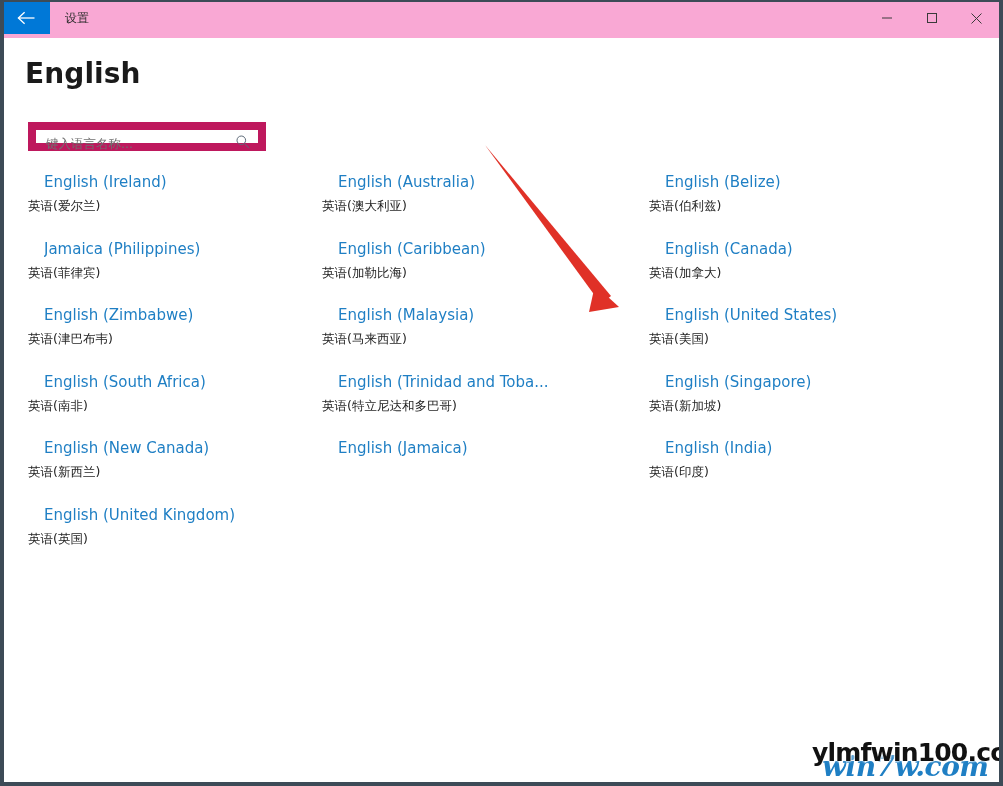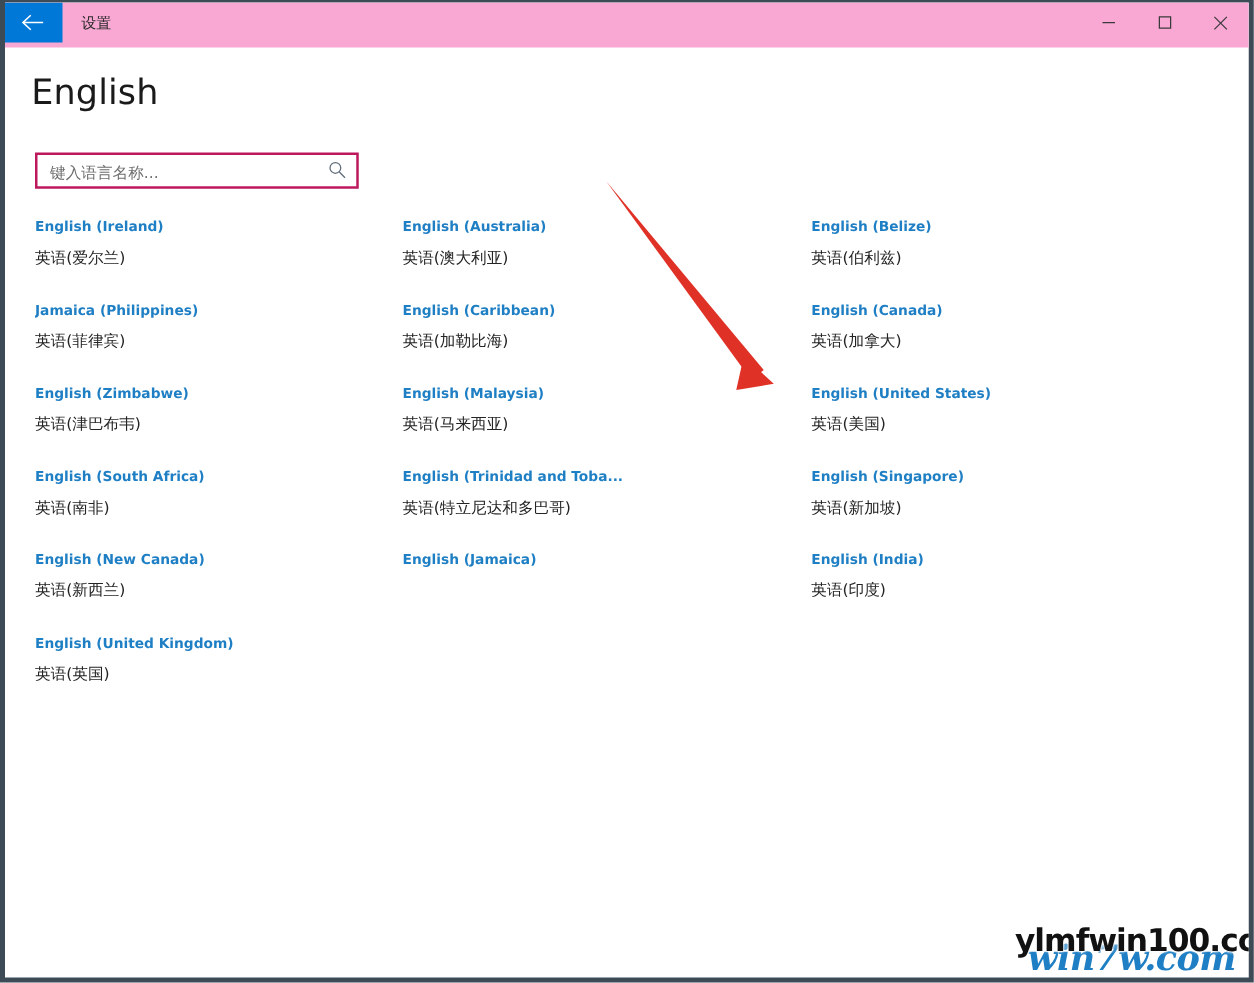--- a/index.html
+++ b/index.html
@@ -70,34 +70,34 @@
     cursor: default;
   }
   .caption-btn svg { display: block; }
 
   
   #page-title {
     position: absolute;
     left: 21px;
     top: 55px;
     font-size: 28px;
-    font-weight: 400;
+    font-weight: 700;
     color: #1a1a1a;
     letter-spacing: 0.1px;
     font-family: "DejaVu Sans", "Liberation Sans", sans-serif;
   }
 
   
   #search-box {
     position: absolute;
     left: 24px;
     top: 120px;
-    width: 259px;
+    width: 238px;
     height: 29px;
-    border: 2px solid #be185d;
+    border: 8px solid #be185d;
     background: #ffffff;
     box-sizing: border-box;
   }
   #search-input {
     position: absolute;
     left: 8px;
     top: 0;
     width: 222px;
     height: 25px;
     border: none;
@@ -130,27 +130,28 @@
   }
   #col-0 { left: 24px; }
   #col-1 { left: 318px; }
   #col-2 { left: 645px; }
 
   .lang-item {
     height: 66.5px;
     cursor: pointer;
   }
   .lang-native {
-    font-size: 11px;
-    font-weight: 700;
+    font-size: 15px;
+    font-weight: 400;
     color: #1f7fc4;
     line-height: 24px;
     white-space: nowrap;
     overflow: hidden;
     font-family: "DejaVu Sans", "Liberation Sans", sans-serif;
+    margin-left: 16px;
   }
   .lang-local {
     font-size: 12.5px;
     color: #242424;
     line-height: 19px;
     margin-top: 2px;
     white-space: nowrap;
     font-family: "DejaVu Sans", "Liberation Sans", sans-serif;
   }
 

